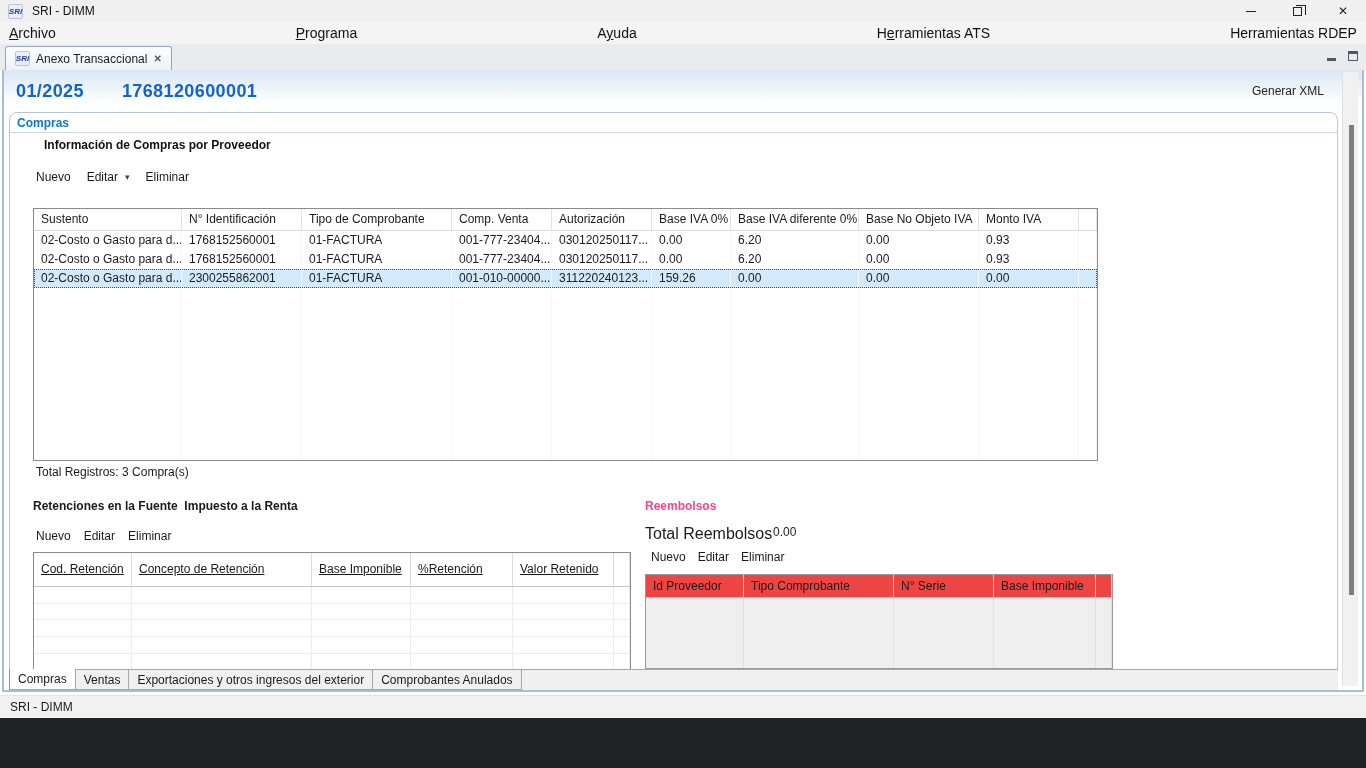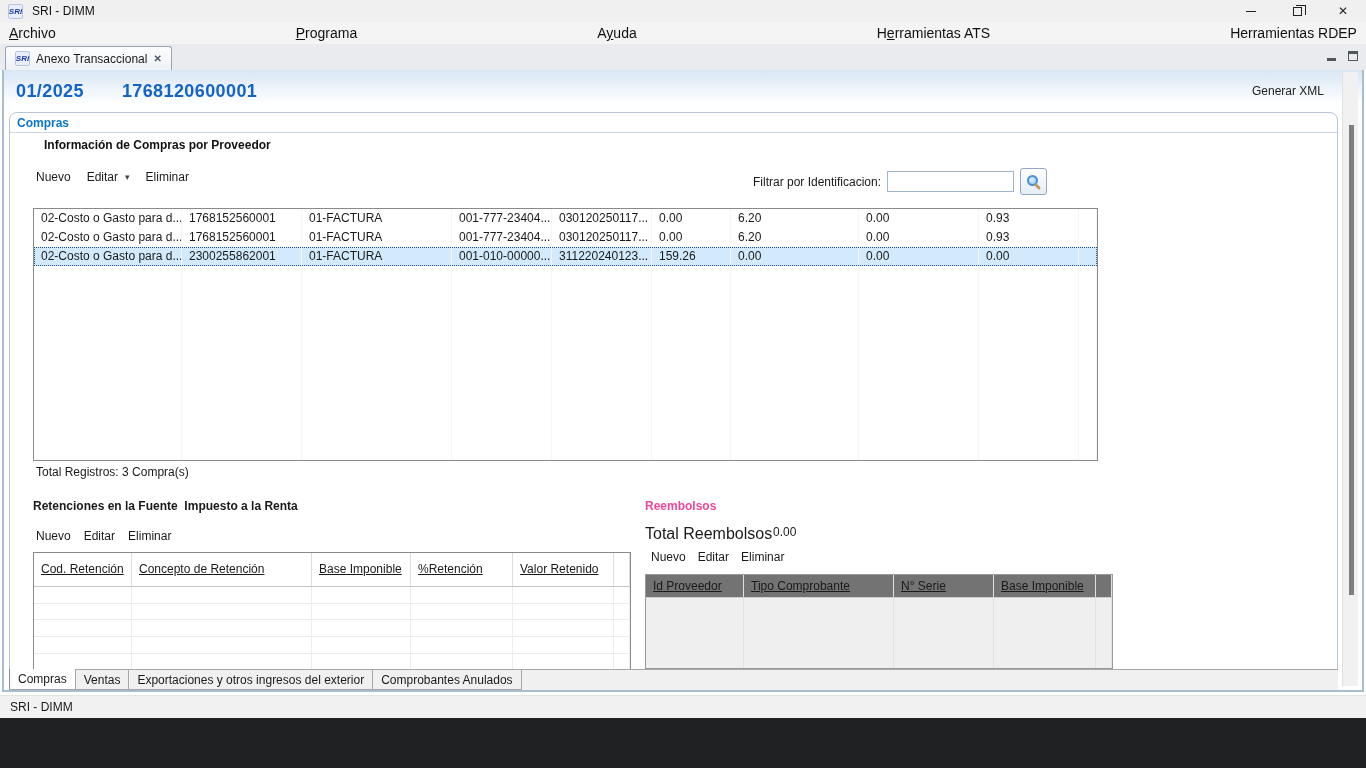--- a/index.html
+++ b/index.html
@@ -101,21 +101,21 @@
   .rtable .ecell { border-right:1px solid #ececec; }
 
   
   .reem-title { position:absolute; left:635px; top:386px; font-size:12px; font-weight:bold; color:#ec4899; }
   .reem-total-label { position:absolute; left:635px; top:412px; font-size:16px; }
   .reem-total-value { position:absolute; left:763px; top:412px; font-size:12px; }
   .tb-reem { left:641px; top:437px; gap:12px; }
   .mtable { position:absolute; left:635px; top:461px; width:468px; height:95px; border:1px solid #9a9a9a;
             background:#efefef; display:flex; flex-direction:column; overflow:hidden; }
   .mgrid { display:grid; grid-template-columns:98px 150px 100px 102px 1fr; }
-  .mtable .hrow { height:23px; background:#737373; border-bottom:1px solid #d0d0d0;text-decoration:underline; }
+  .mtable .hrow { height:23px; background:#ef4444; border-bottom:1px solid #d0d0d0; }
   .mtable .hcell { font-size:12px; line-height:22px; padding-left:7px; border-right:1px solid #e0e0e0;
                    white-space:nowrap; overflow:hidden; }
   .mtable .body { flex:1; }
   .mtable .ecell { border-right:1px solid #e2e2e2; }
 
   
   .btabs { position:absolute; left:5px; right:24px; bottom:0; height:21px; background:#f0f0f0;
            border-top:1px solid #a8a8a8; display:flex; align-items:stretch; font-size:12px; }
   .btab { padding:0 8px; line-height:20px; border:1px solid #a6a6a6; border-top:none; border-left:none;
           background:#f0f0f0; white-space:nowrap; }
@@ -195,29 +195,34 @@
 
       <div class="info-title">Información de Compras por Proveedor</div>
 
       <div class="toolbar tb-compras">
         <span>Nuevo</span>
         <span>Editar</span>
         <span class="caret">▾</span>
         <span>Eliminar</span>
       </div>
 
-      <div class="filterwrap">
-        <span class="filterlabel">Filtrar por Identificacion:</span>
-        <input class="filterinput" value="" style="">
-        <div class="searchbtn">
-          <span class="mag"></span>
-        </div>
-      </div>
 
       <div class="ctable">
+        <div class="cgrid hrow">
+          <div class="hcell">Sustento</div>
+          <div class="hcell">N° Identificación</div>
+          <div class="hcell">Tipo de Comprobante</div>
+          <div class="hcell">Comp. Venta</div>
+          <div class="hcell">Autorización</div>
+          <div class="hcell">Base IVA 0%</div>
+          <div class="hcell">Base IVA diferente 0%</div>
+          <div class="hcell">Base No Objeto IVA</div>
+          <div class="hcell">Monto IVA</div>
+          <div class="hcell"></div>
+        </div>
         <div class="cgrid drow">
           <div class="dcell">02-Costo o Gasto para d...</div>
           <div class="dcell">1768152560001</div>
           <div class="dcell">01-FACTURA</div>
           <div class="dcell">001-777-23404...</div>
           <div class="dcell">030120250117...</div>
           <div class="dcell">0.00</div>
           <div class="dcell">6.20</div>
           <div class="dcell">0.00</div>
           <div class="dcell">0.93</div>

